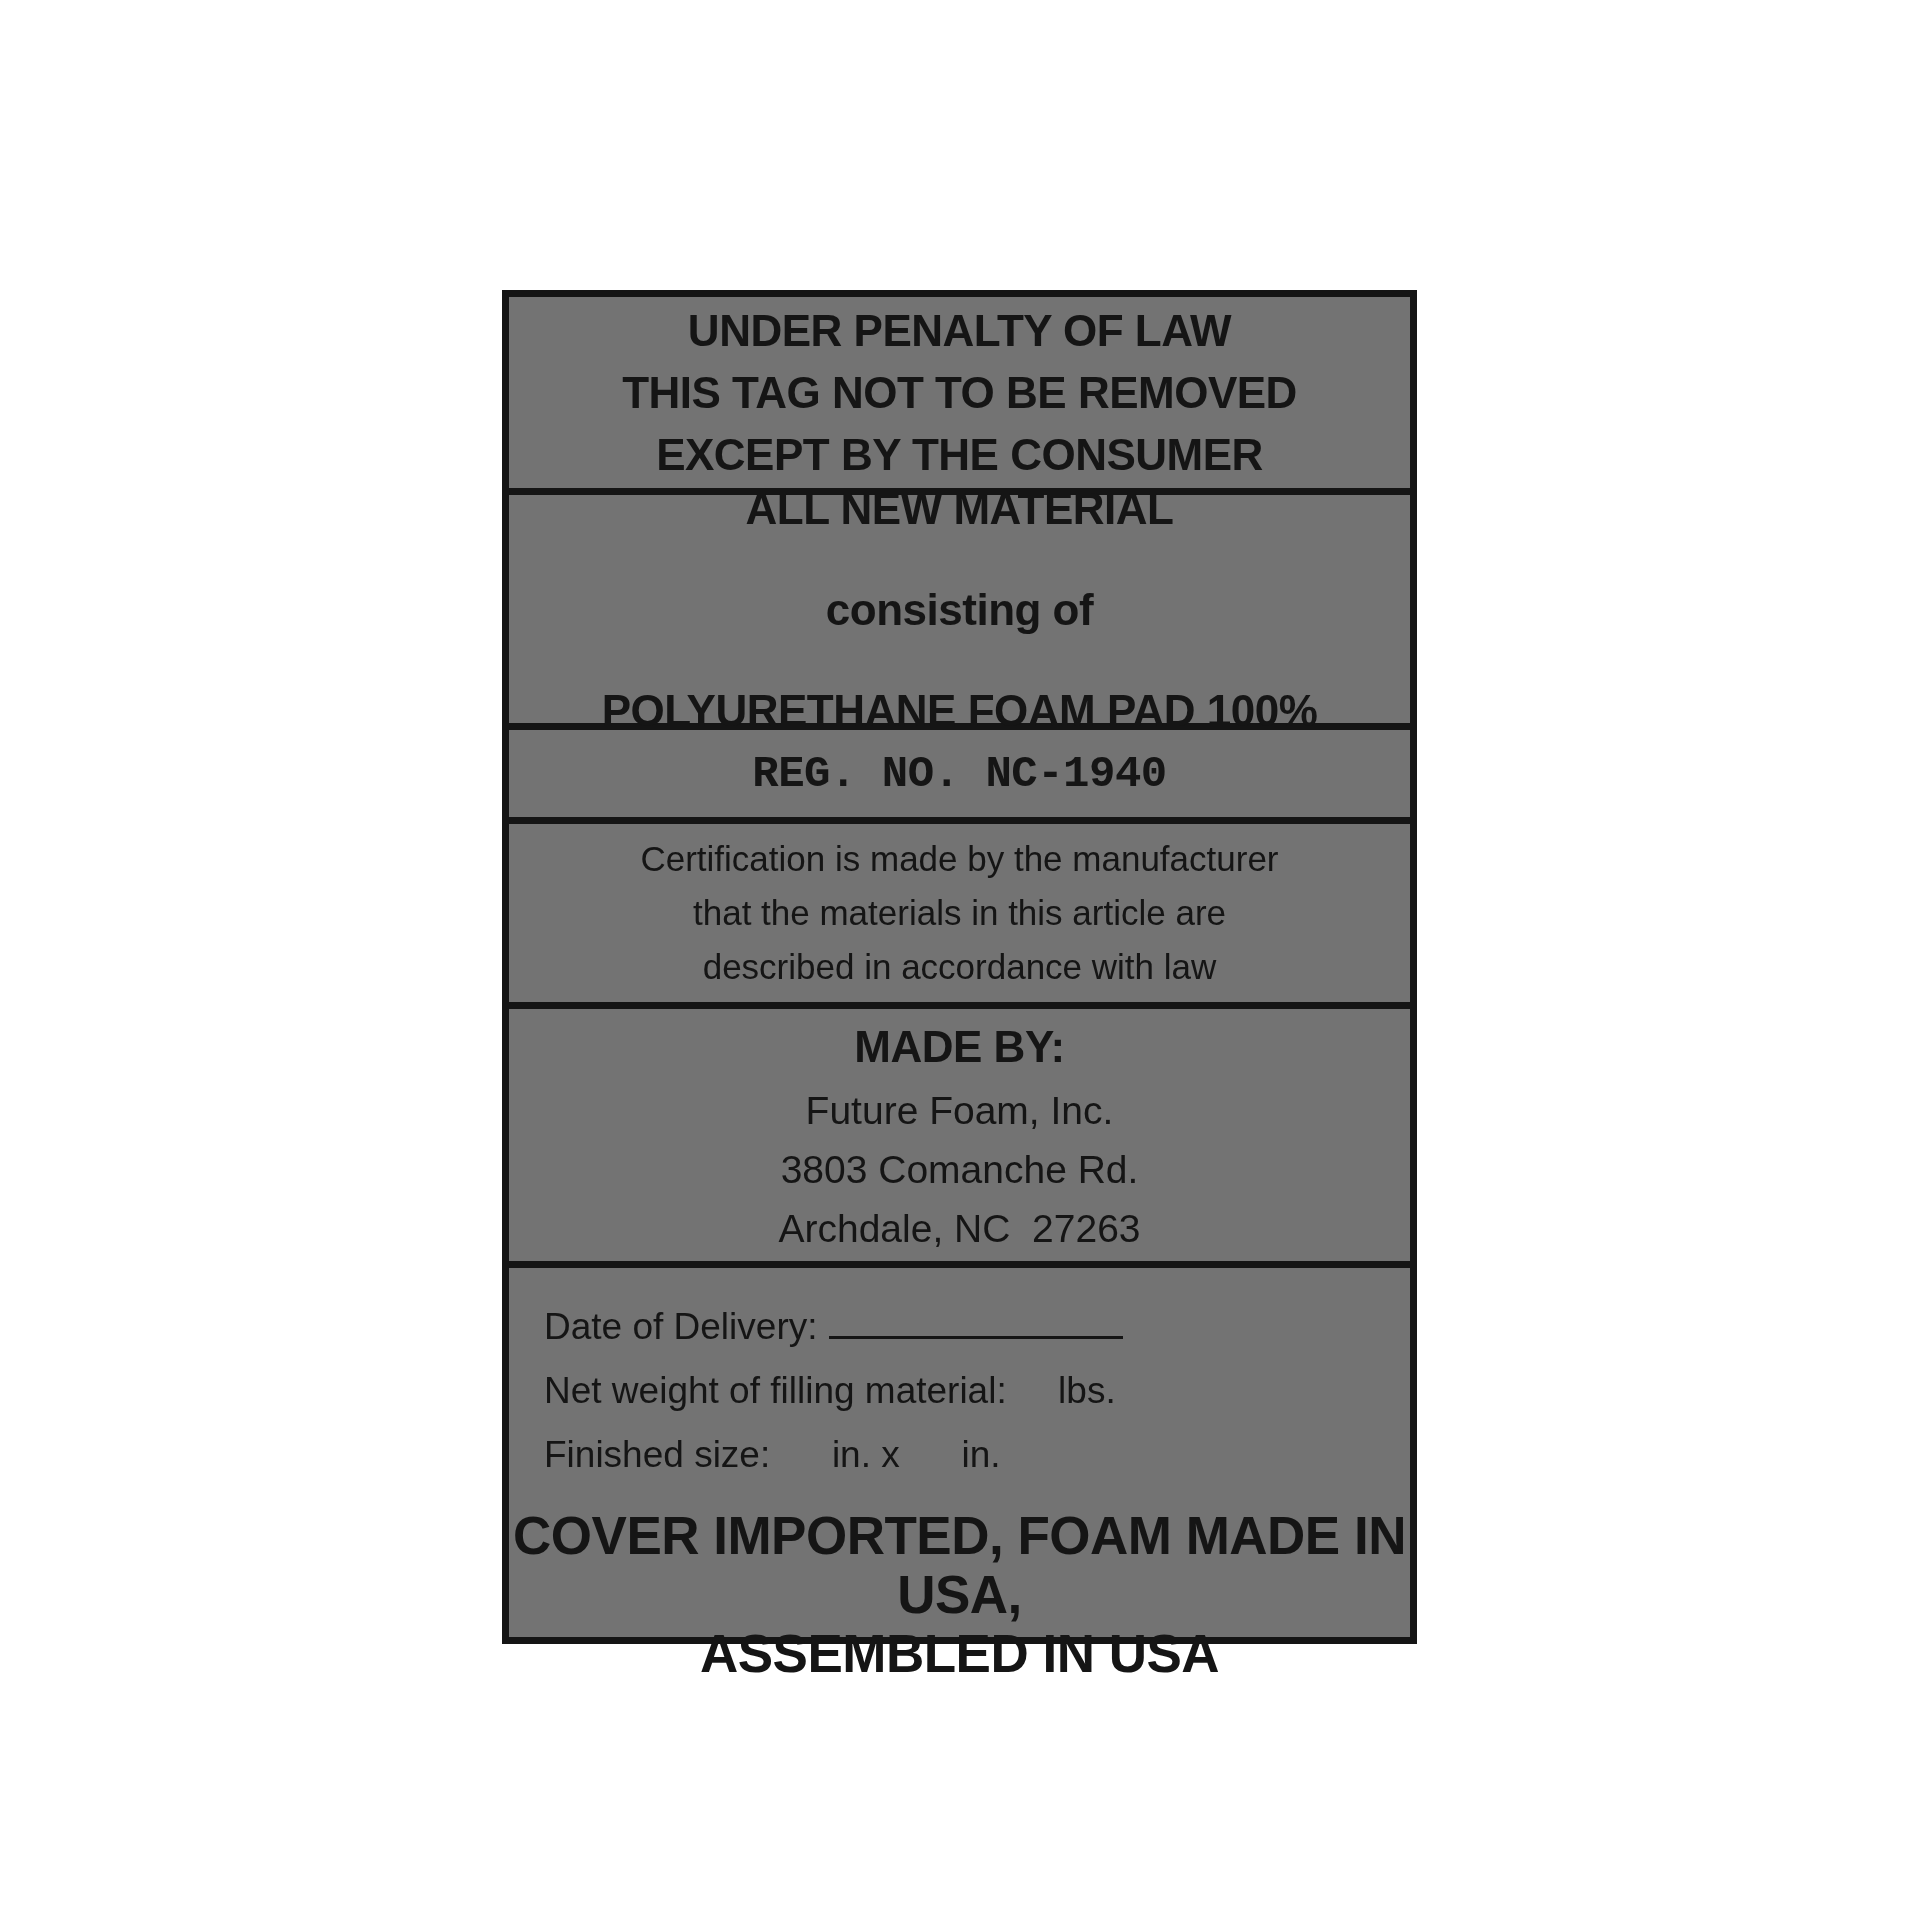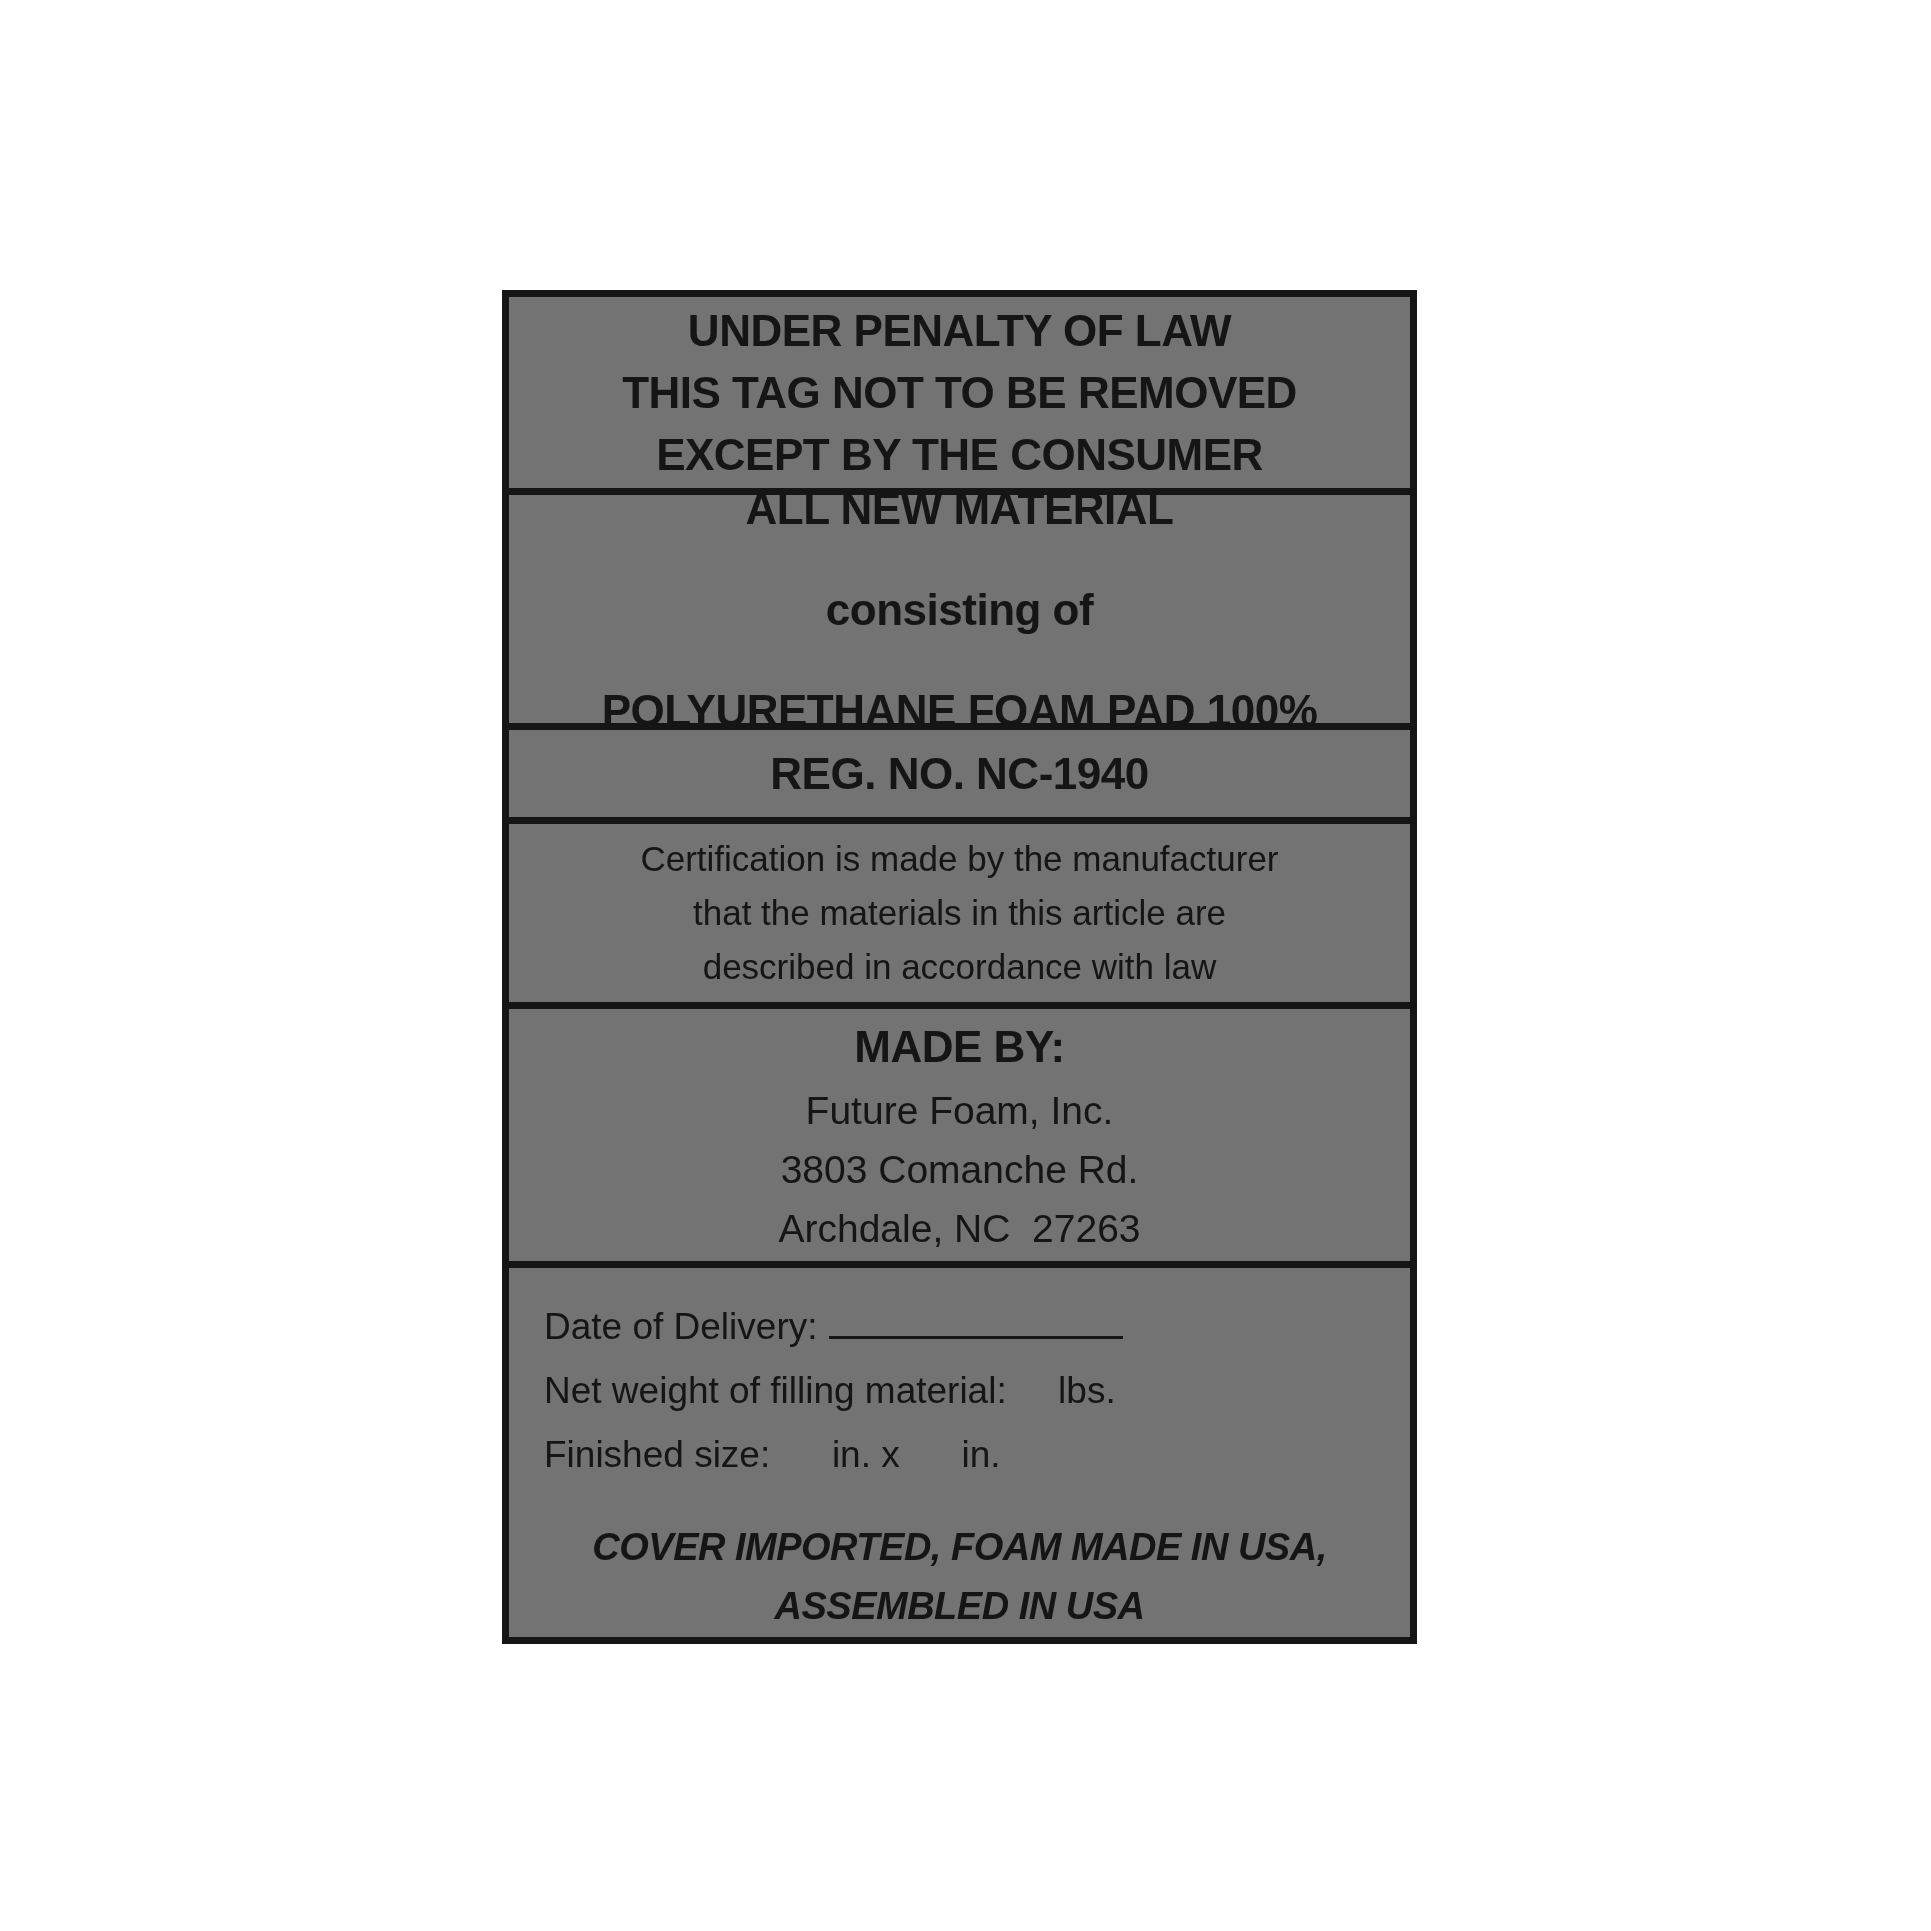--- a/index.html
+++ b/index.html
@@ -52,20 +52,21 @@
   .material-line {
     font-size: 44px;
     line-height: 69px;
     font-weight: 700;
     letter-spacing: -0.5px;
   }
   .regno-line {
     font-size: 44px;
     font-weight: 700;
     letter-spacing: -0.5px;
+    font-family: Liberation Mono, monospace;
   }
   .cert-line {
     font-size: 35px;
     line-height: 54px;
   }
   .madeby-heading {
     font-size: 44px;
     line-height: 68px;
     font-weight: 700;
     letter-spacing: -0.5px;
@@ -88,25 +89,24 @@
     height: 33px;
     border-bottom: 3.9px solid #151515;
     margin-left: 11.6px;
     vertical-align: baseline;
   }
   .footer-block {
     margin-top: 19.3px;
     text-align: center;
   }
   .footer-line {
-    font-size: 38px;
+    font-size: 53px;
     line-height: 59px;
     font-weight: 700;
     letter-spacing: -0.5px;
-    font-style: italic;
   }
 </style>
 </head>
 <body>
 
 <div class="canvas">
   <div class="label">
 
     <div class="section s1">
       <div class="line penalty-line">UNDER PENALTY OF LAW</div>

